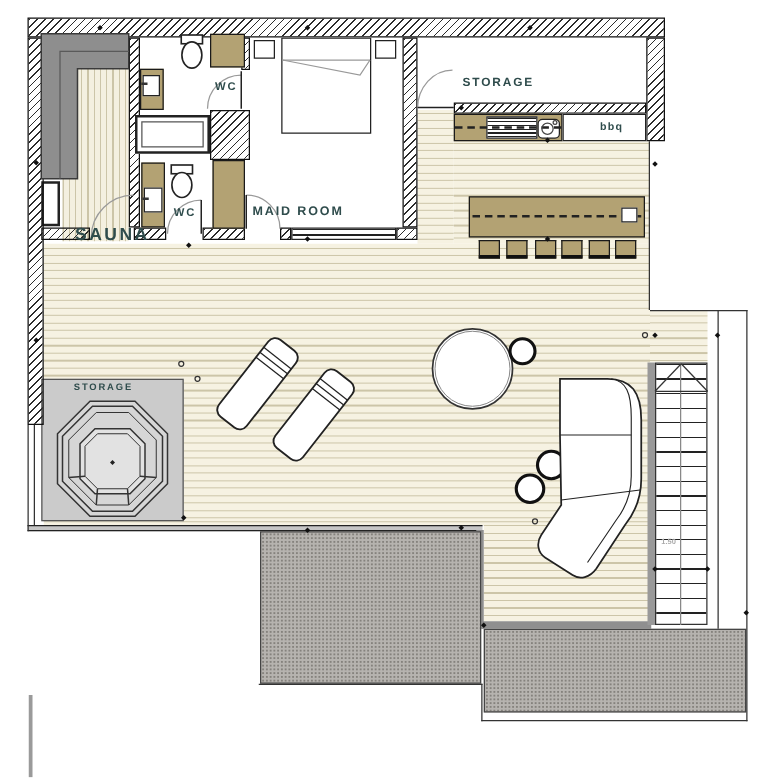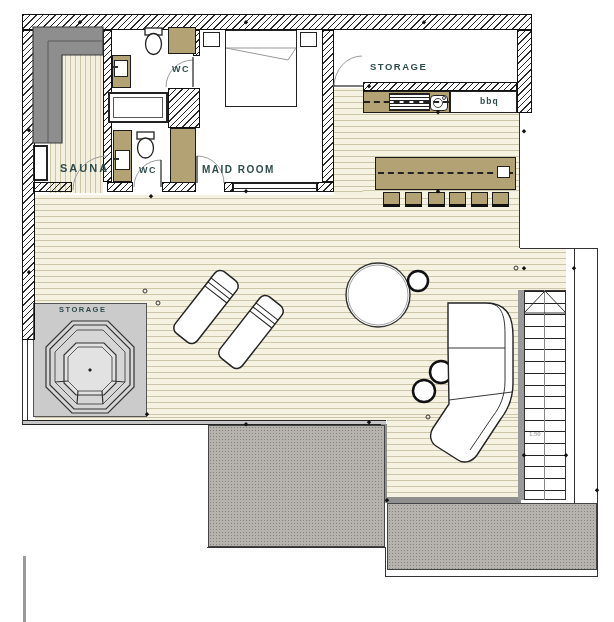--- a/index.html
+++ b/index.html
@@ -224,21 +224,21 @@
       <path d="M369,420 l2.2,2.2 -2.2,2.2 -2.2,-2.2 Z"></path>
       <path d="M387,498 l2.2,2.2 -2.2,2.2 -2.2,-2.2 Z"></path>
       <path d="M524,453 l2.2,2.2 -2.2,2.2 -2.2,-2.2 Z"></path>
       <path d="M566,453 l2.2,2.2 -2.2,2.2 -2.2,-2.2 Z"></path>
       <path d="M246,422 l2.2,2.2 -2.2,2.2 -2.2,-2.2 Z"></path>
       <path d="M147,412 l2.2,2.2 -2.2,2.2 -2.2,-2.2 Z"></path>
       <path d="M597,488 l2.2,2.2 -2.2,2.2 -2.2,-2.2 Z"></path>
     </g>
   </svg>
 
-  <div class="label" style="left:60px;top:162px;font-size:11px;letter-spacing:2px;">SAUNA</div>
+  <div class="label" style="left:60px;top:179px;font-size:14px;letter-spacing:2px;">SAUNA</div>
   <div class="label" style="left:172px;top:64px;font-size:9px;">WC</div>
   <div class="label" style="left:139px;top:165px;font-size:9px;">WC</div>
   <div class="label" style="left:202px;top:164px;font-size:10px;">MAID ROOM</div>
   <div class="label" style="left:370px;top:61px;font-size:9.5px;">STORAGE</div>
   <div class="label" style="left:480px;top:96px;font-size:8.5px;letter-spacing:1px;">bbq</div>
   <div class="label" style="left:59px;top:305px;font-size:7.5px;">STORAGE</div>
   <div class="label" style="left:529px;top:431px;font-size:6px;color:#aaa;letter-spacing:0;">1.50</div>
 
 </div>
 

